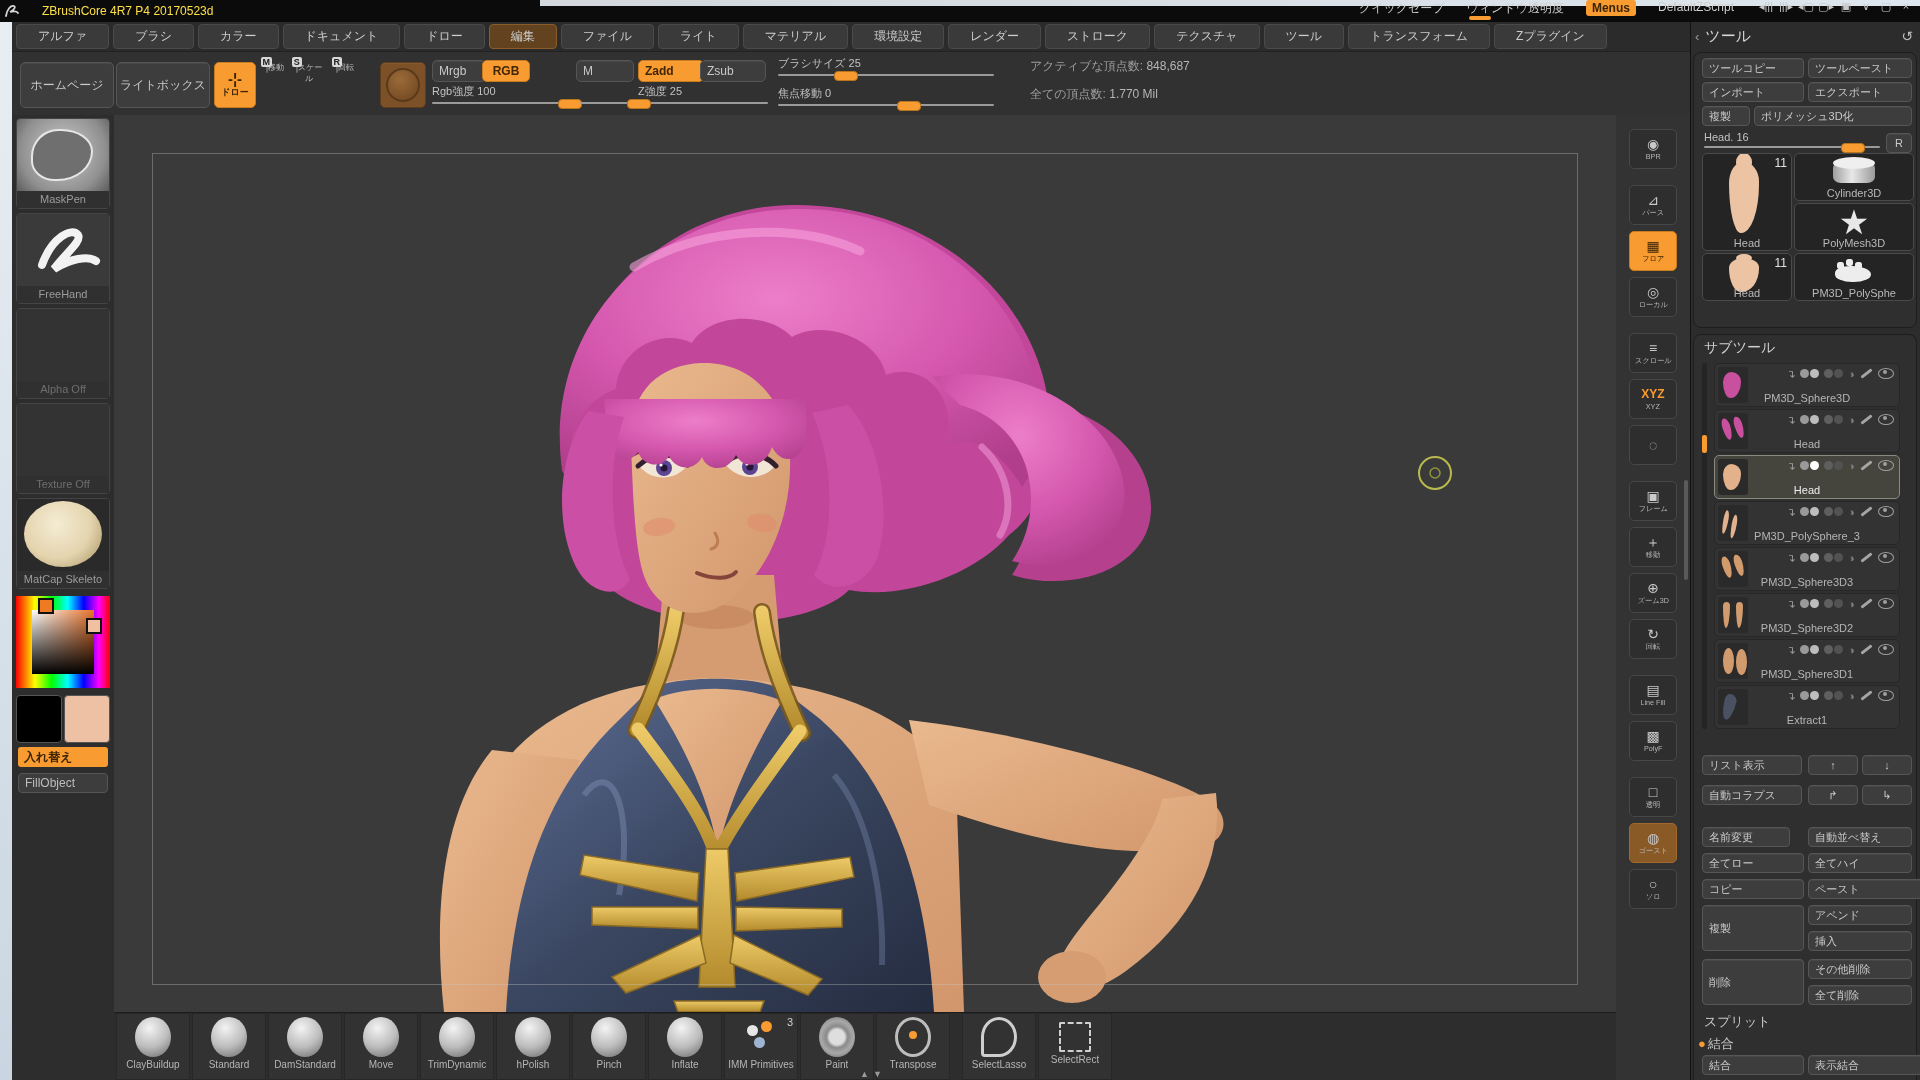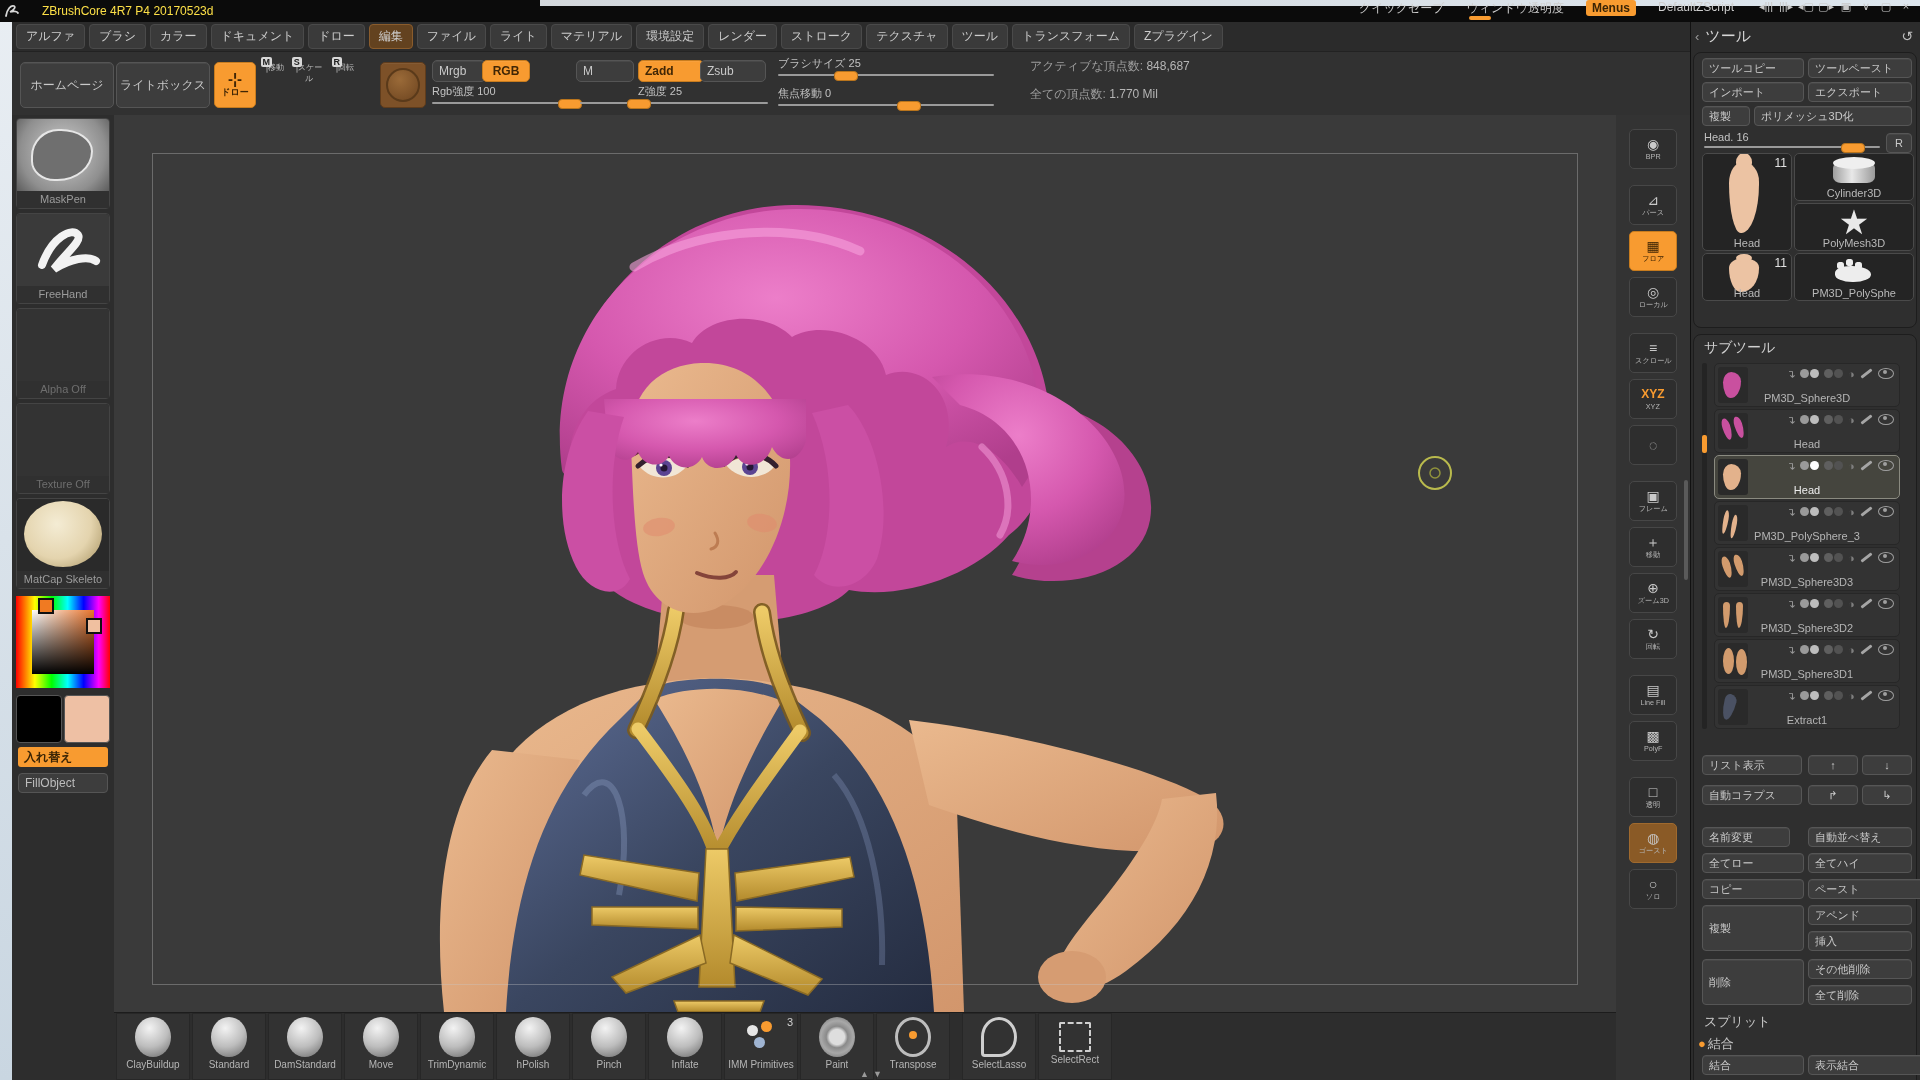--- a/index.html
+++ b/index.html
@@ -13,21 +13,21 @@
   #apptitle{margin-left:22px;white-space:nowrap;color:#fde047;}
   #tb-right{position:absolute;right:4px;top:0;height:22px;display:flex;align-items:flex-start;gap:22px;z-index:6;}
   .tb-link{color:#cfcfcf;font-size:12px;cursor:pointer;white-space:nowrap;}
   .tb-orange{background:#f89b30;color:#3a2405;padding:1px 6px;border-radius:3px;font-weight:bold;}
   .opx{position:relative;}
   .opx:after{content:"";position:absolute;left:2px;bottom:-3px;width:22px;height:4px;background:#f89b30;border-radius:2px;}
   .winico{color:#c9c9c9;font-size:11px;width:20px;text-align:center;cursor:pointer;}
   #zlogo{margin-left:4px;}
   
   #menubar{left:12px;top:22px;width:1678px;height:30px;background:#2b2b2b;display:flex;align-items:center;padding-left:2px;box-sizing:border-box;border-bottom:1px solid #222;}
-  .menu-item{margin:0 2px;padding:3px 9px;background:#3a3a3a;border:1px solid #4a4a4a;border-radius:4px;color:#cdcdcd;font-size:12px;white-space:nowrap;cursor:pointer;}
+  .menu-item{margin:0 2px;padding:3px 21px;background:#3a3a3a;border:1px solid #4a4a4a;border-radius:4px;color:#cdcdcd;font-size:12px;white-space:nowrap;cursor:pointer;}
   .menu-item.hl{background:#63421f;border-color:#8a5c2c;}
   
   #shelf{left:12px;top:52px;width:1678px;height:63px;background:#313131;border-bottom:1px solid #1f1f1f;}
   .shelf-btn{position:absolute;background:#3d3d3d;border:1px solid #555;border-radius:5px;color:#c9c9c9;font-size:12px;display:flex;align-items:center;justify-content:center;cursor:pointer;box-shadow:inset 0 1px 0 rgba(255,255,255,.06);}
   .orange{background:#f89b30!important;border-color:#c87c1e!important;color:#402605!important;font-weight:bold;}
   .ticon{position:absolute;width:30px;height:42px;top:10px;color:#bdbdbd;font-size:8px;text-align:center;cursor:pointer;}
   .ticon .sq{position:relative;width:20px;height:20px;margin:0 auto;background:#4a4a4a;border:1px solid #666;border-radius:3px;}
   .ticon .sq:after{content:attr(data-k);position:absolute;right:-5px;top:-6px;background:#d8d8d8;color:#222;font-size:9px;font-weight:bold;padding:0 2px;border-radius:2px;}
   .slider{position:absolute;font-size:11px;color:#c2c2c2;}
   .slider .track{position:relative;height:2px;background:#9a9a9a;margin-top:3px;border-radius:1px;}

